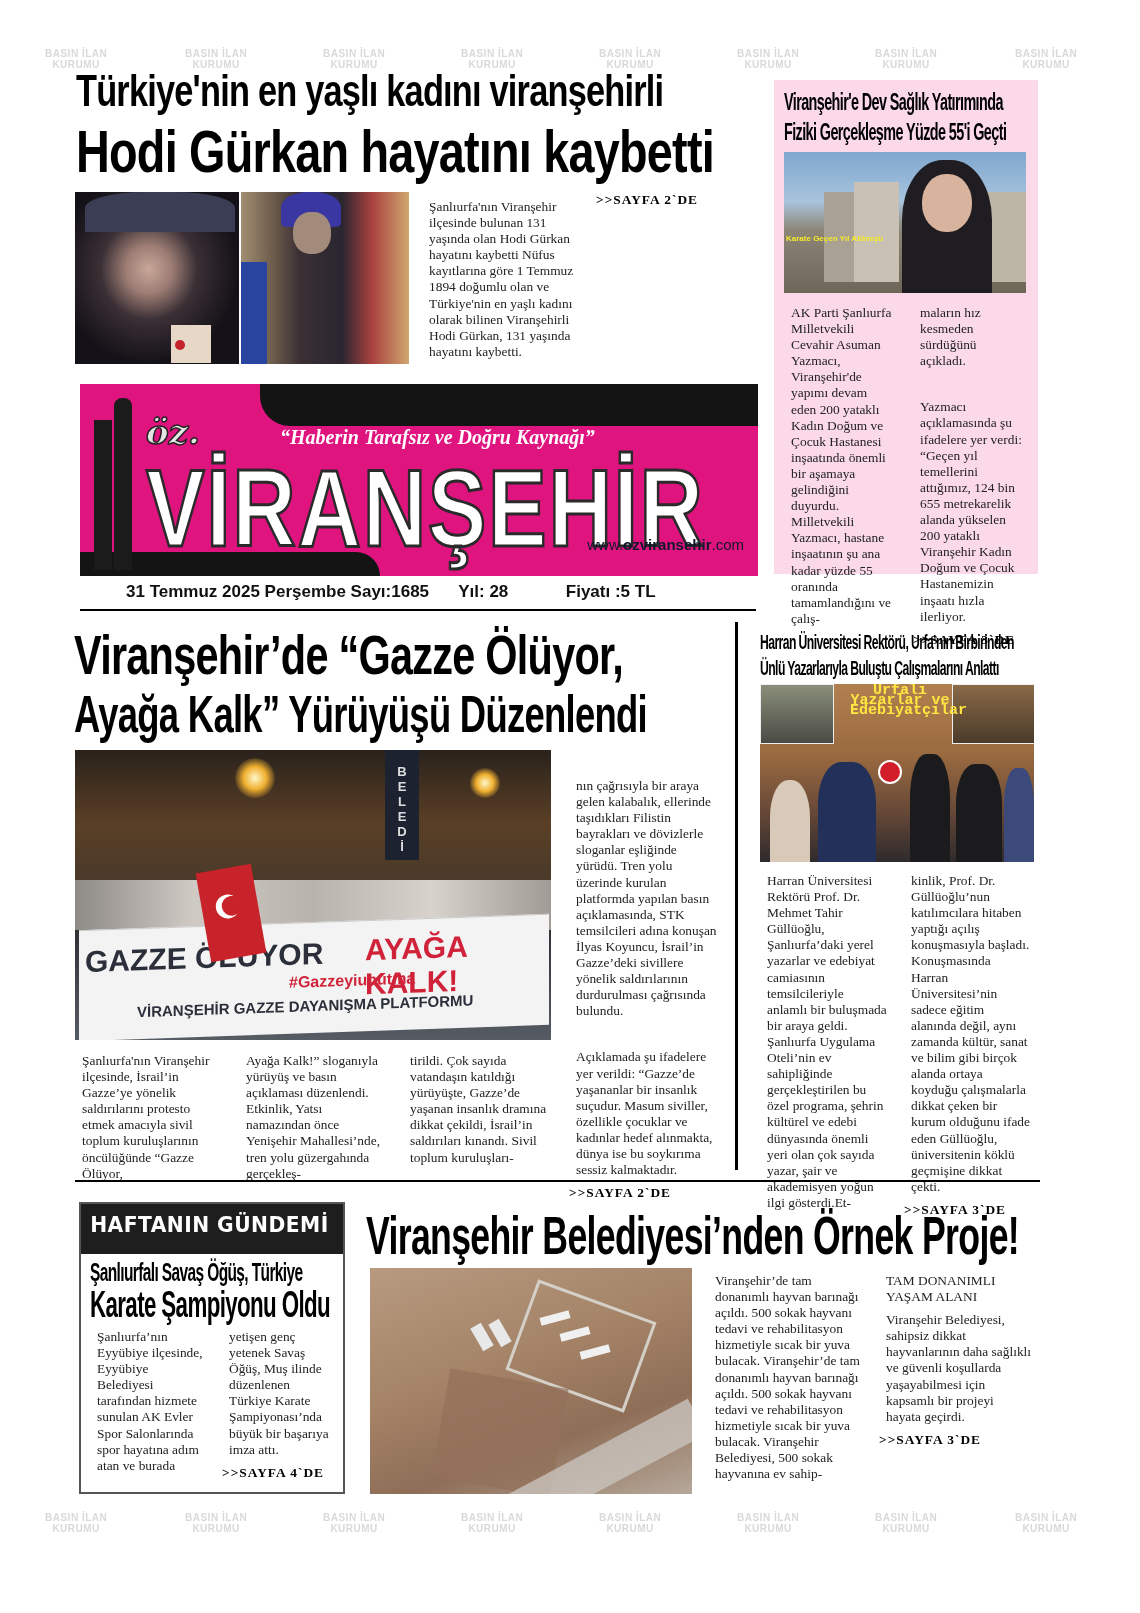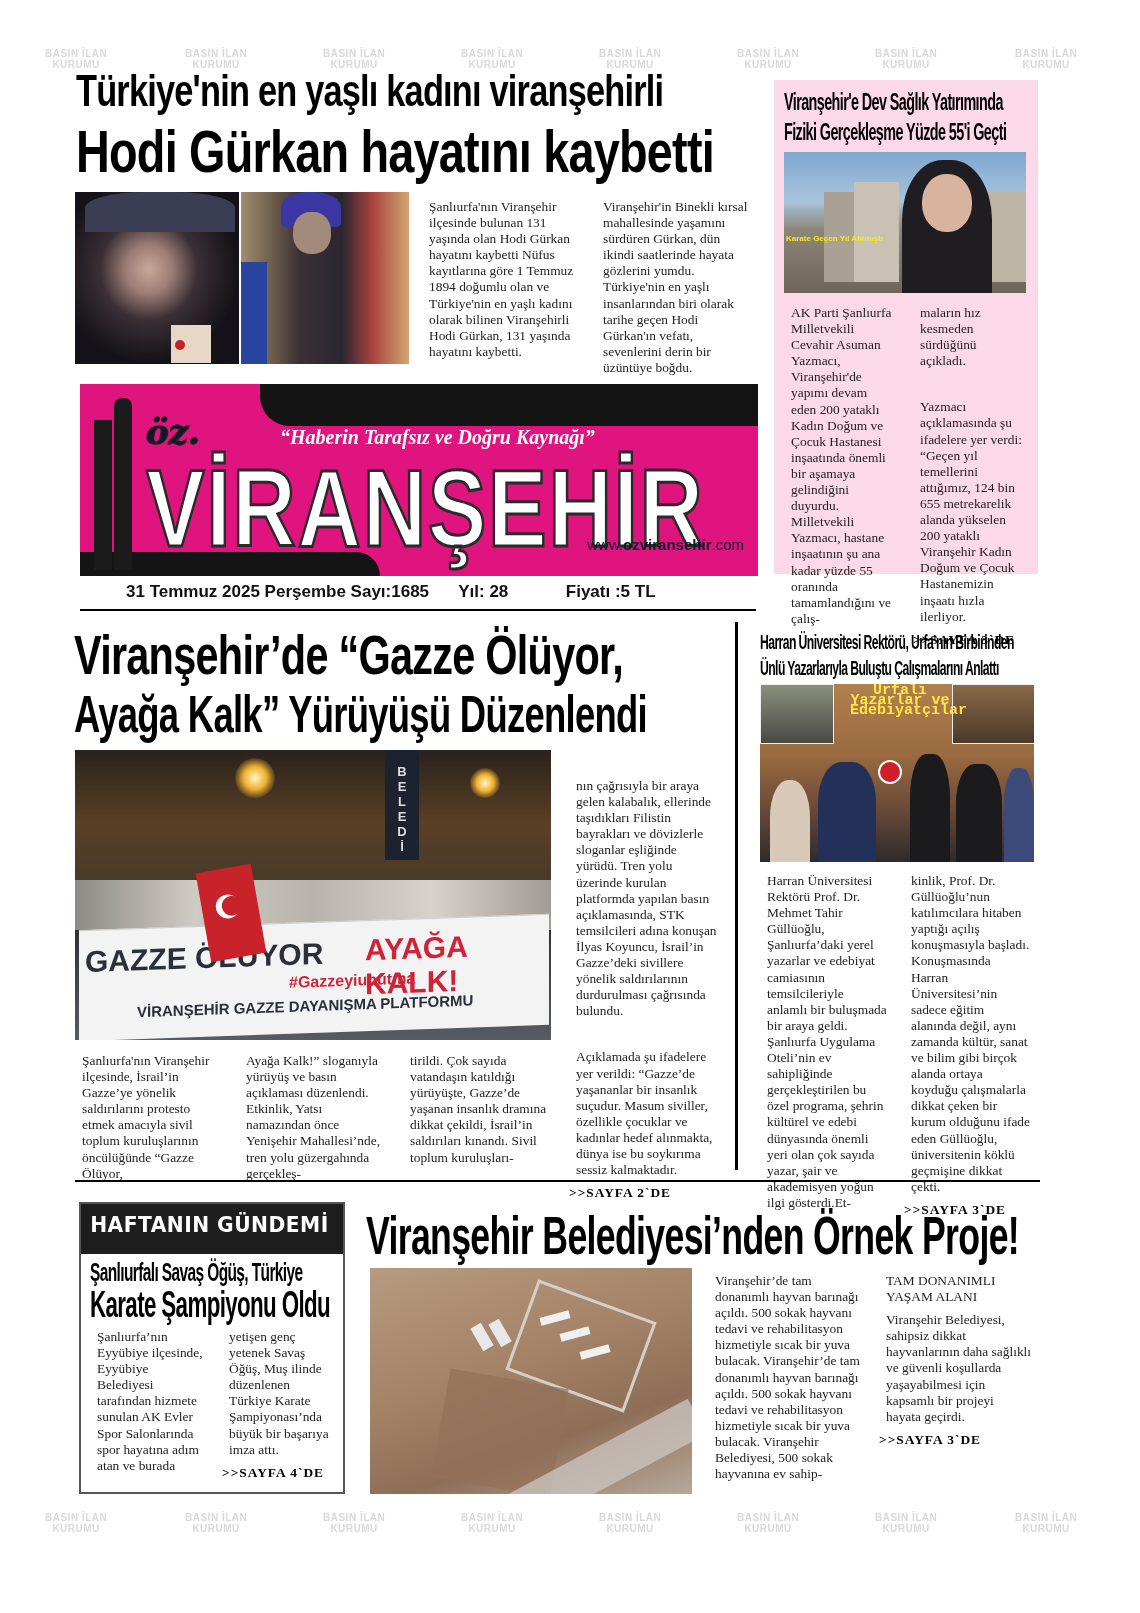--- a/index.html
+++ b/index.html
@@ -94,21 +94,20 @@
 <div class="abs photo" style="left:241px;top:192px;width:168px;height:172px;background:linear-gradient(90deg,#a18d70 0,#6a5a4a 20%,#3b2f34 35%,#2a2630 60%,#a9413e 78%,#d0a770 100%);">
   <div style="position:absolute;left:40px;top:0;width:60px;height:35px;background:#3a37a3;border-radius:45% 45% 10% 10%;"></div>
   <div style="position:absolute;left:52px;top:20px;width:38px;height:42px;background:#a28b7a;border-radius:45%;"></div>
   <div style="position:absolute;left:0;top:70px;width:26px;height:102px;background:#2a45a0;"></div>
 </div>
 
 <div class="abs body-text col" style="left:422px;top:192px;width:162px;">
   <p>Şanlıurfa'nın Viranşehir ilçesinde bulunan 131 yaşında olan Hodi Gürkan hayatını kaybetti Nüfus kayıtlarına göre 1 Temmuz 1894 doğumlu olan ve Türkiye'nin en yaşlı kadını olarak bilinen Viranşehirli Hodi Gürkan, 131 yaşında hayatını kaybetti.</p>
 </div>
 <div class="abs body-text col" style="left:596px;top:192px;width:162px;">
-  <p>Viranşehir'in Binekli kırsal mahallesinde yaşamını sürdüren Gürkan, dün ikindi saatlerinde hayata gözlerini yumdu. Türkiye'nin en yaşlı insanlarından biri olarak tarihe geçen Hodi Gürkan'ın vefatı, sevenlerini derin bir üzüntüye boğdu.</p>
   <div class="more">&gt;&gt;SAYFA 2`DE</div>
 </div>
 
 <div class="abs" style="left:774px;top:80px;width:264px;height:494px;background:#fbd9e9;"></div>
 <div class="abs hl" style="left:784px;top:88px;font-size:24px;transform:scaleX(0.60);">Viranşehir'e Dev Sağlık Yatırımında</div>
 <div class="abs hl" style="left:784px;top:118px;font-size:24px;transform:scaleX(0.60);">Fiziki Gerçekleşme Yüzde 55'i Geçti</div>
 <div class="abs photo" style="left:784px;top:152px;width:242px;height:141px;background:linear-gradient(180deg,#7fa7cf 0,#a8c4dd 35%,#8d8678 55%,#6c6558 100%);">
   <div style="position:absolute;left:40px;top:40px;width:70px;height:90px;background:#a9a193;"></div>
   <div style="position:absolute;left:70px;top:30px;width:45px;height:100px;background:#c9c2b4;"></div>
   <div style="position:absolute;left:190px;top:40px;width:52px;height:90px;background:#bdb6a7;"></div>
@@ -124,21 +123,21 @@
   <p style="height:16px;"></p>
   <p>Yazmacı açıklamasında şu ifadelere yer verdi: “Geçen yıl temellerini attığımız, 124 bin 655 metrekarelik alanda yükselen 200 yataklı Viranşehir Kadın Doğum ve Çocuk Hastanemizin inşaatı hızla ilerliyor.</p>
   <div class="more">&gt;&gt;SAYFA 3`DE</div>
 </div>
 
 <div class="abs" style="left:80px;top:384px;width:678px;height:192px;background:#e0147f;overflow:hidden;">
   <div style="position:absolute;left:180px;top:0;width:498px;height:42px;background:#141414;border-bottom-left-radius:30px;"></div>
   <div style="position:absolute;left:0;top:168px;width:300px;height:24px;background:#141414;border-top-right-radius:30px;"></div>
   <div style="position:absolute;left:14px;top:36px;width:18px;height:150px;background:#1b1b1b;"></div>
   <div style="position:absolute;left:34px;top:14px;width:18px;height:172px;background:#1b1b1b;border-radius:8px 8px 0 0;"></div>
-  <div style="position:absolute;left:66px;top:28px;font-family:'DejaVu Serif',serif;font-style:italic;font-weight:bold;font-size:34px;color:#0f172a;-webkit-text-stroke:1.5px #222;">öz.</div>
+  <div style="position:absolute;left:66px;top:28px;font-family:'DejaVu Serif',serif;font-style:italic;font-weight:bold;font-size:34px;color:#e5e5e5;-webkit-text-stroke:1.5px #222;">öz.</div>
   <div style="position:absolute;left:200px;top:42px;font-family:'Liberation Serif',serif;font-style:italic;font-weight:bold;font-size:20px;color:#fff;">“Haberin Tarafsız ve Doğru Kaynağı”</div>
   <div class="hl" style="position:absolute;left:66px;top:60px;font-size:110px;color:#fff;-webkit-text-stroke:3px #2a2a2a;letter-spacing:2px;transform:scaleX(0.80);">VİRANŞEHİR</div>
   <div style="position:absolute;right:14px;top:152px;font-family:'Liberation Sans',sans-serif;font-size:15px;color:#0f172a;">
     <span>www.</span><b>ozviransehir</b><span>.com</span>
   </div>
 </div>
 
 <div class="abs" style="left:126px;top:582px;font-family:'Liberation Sans',sans-serif;font-weight:bold;font-size:17px;color:#111;white-space:nowrap;">
   <span>31 Temmuz  2025 Perşembe</span>
   <span>Sayı:1685</span>

